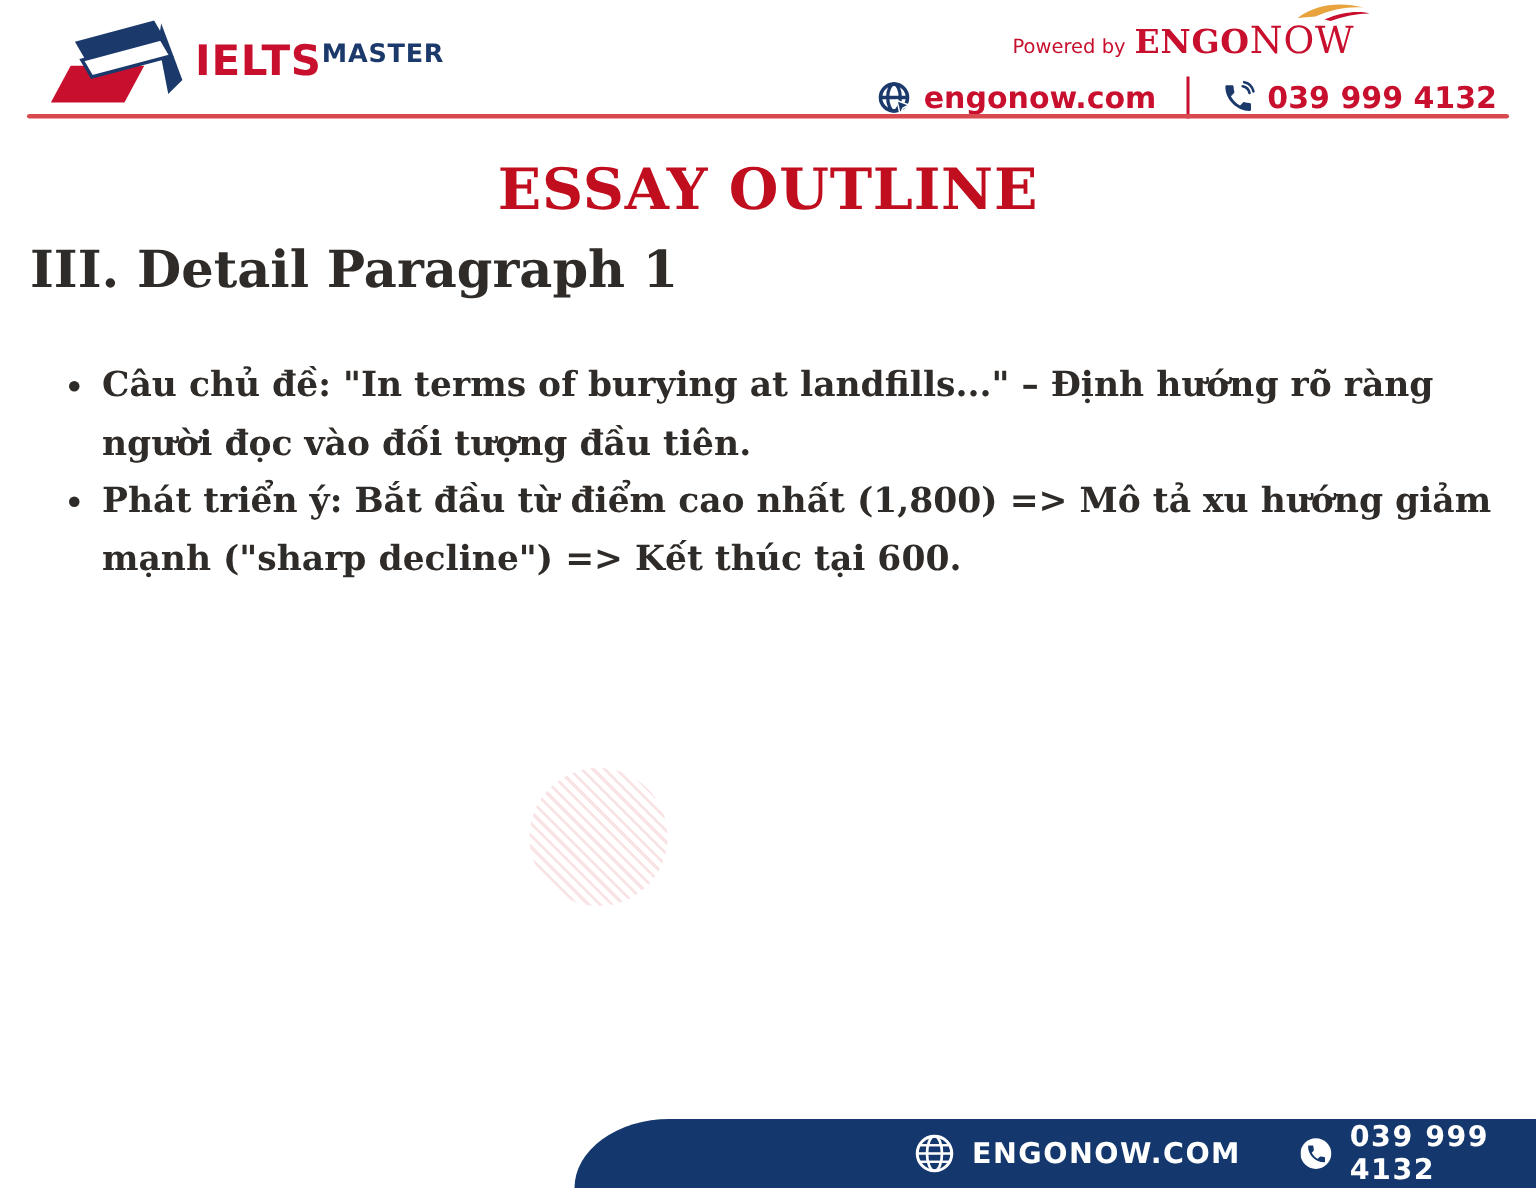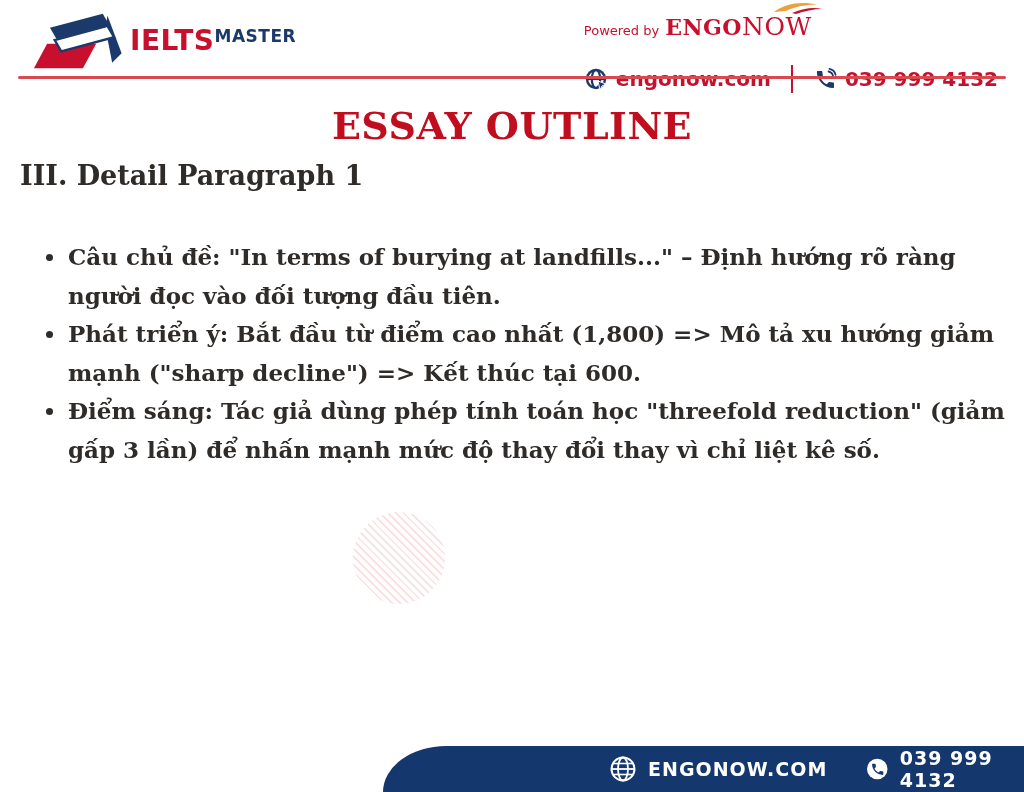--- a/index.html
+++ b/index.html
@@ -20,21 +20,21 @@
   }
 
   
   .header{position:absolute;top:0;left:0;width:100%;height:77px;}
   .logo{position:absolute;left:28px;top:8px;display:flex;align-items:center;}
   .logo-mark{width:108px;height:66px;}
   .logo-text{margin-left:-6px;display:flex;justify-content:center;}
   .logo-ielts{font-family:"DejaVu Sans",sans-serif;font-weight:800;font-size:28px;letter-spacing:.5px;color:var(--red);line-height:1.0;}
   .logo-master{font-family:"DejaVu Sans",sans-serif;font-weight:800;font-size:17px;letter-spacing:.5px;color:var(--navy);line-height:1.1;}
 
-  .header-right{position:absolute;right:26px;top:12px;display:flex;flex-direction:column;align-items:flex-start;gap:24px;}
+  .header-right{position:absolute;right:26px;top:12px;display:flex;flex-direction:column;align-items:center;gap:10px;}
   .powered{display:flex;align-items:baseline;position:relative;padding-right:4px;}
   .powered-prefix{font-size:13px;color:var(--red);margin-right:6px;font-family:"DejaVu Sans",sans-serif;}
   .powered-bold{font-family:"DejaVu Serif",serif;font-weight:bold;font-size:22px;color:var(--red);letter-spacing:.5px;}
   .powered-reg{font-family:"DejaVu Serif",serif;font-size:25px;color:var(--red);letter-spacing:.5px;}
   .swoosh{position:absolute;right:-8px;top:-12px;width:52px;height:16px;}
 
   .contact-row{display:flex;align-items:center;gap:12px;}
   .contact-item{display:flex;align-items:center;gap:8px;}
   .contact-text{font-size:20px;font-weight:bold;color:var(--red);font-family:"DejaVu Sans",sans-serif;}
   .contact-divider{width:2px;height:28px;background:var(--red);margin:0 8px;}
@@ -46,21 +46,21 @@
   .title{
     position:absolute;top:103px;left:0;width:100%;
     text-align:center;
     font-family:"DejaVu Serif",serif;font-weight:bold;
     font-size:38px;letter-spacing:.5px;
     color:var(--title-red);
   }
   .section-heading{
     position:absolute;top:160px;left:20px;
     font-family:"DejaVu Serif",serif;font-weight:bold;
-    font-size:27px;color:var(--text);
+    font-size:34px;color:var(--text);
   }
   .bullets{
     position:absolute;top:238px;left:40px;width:966px;
     list-style:none;
     font-family:"DejaVu Serif",serif;font-weight:bold;
     font-size:23px;line-height:38.5px;color:var(--text);
   }
   .bullets li{position:relative;padding-left:28px;}
   .bullets li::before{
     content:"";position:absolute;left:6px;top:16px;
@@ -157,21 +157,20 @@
 
   <div class="header-divider"></div>
 
   <h1 class="title">ESSAY OUTLINE</h1>
 
   <h2 class="section-heading">III. Detail Paragraph 1</h2>
 
   <ul class="bullets">
     <li>Câu chủ đề: "In terms of burying at landfills..." – Định hướng rõ ràng người đọc vào đối tượng đầu tiên.</li>
     <li>Phát triển ý: Bắt đầu từ điểm cao nhất (1,800) =&gt; Mô tả xu hướng giảm mạnh ("sharp decline") =&gt; Kết thúc tại 600.</li>
-    <li>Điểm sáng: Tác giả dùng phép tính toán học "threefold reduction" (giảm gấp 3 lần) để nhấn mạnh mức độ thay đổi thay vì chỉ liệt kê số.</li>
   </ul>
 
   <div class="watermark"></div>
 
 
   <div class="footer-navy"></div>
 
   <div class="footer-contacts">
     <div class="footer-item">
       <svg class="ficon" viewBox="0 0 26 26" aria-hidden="true">

